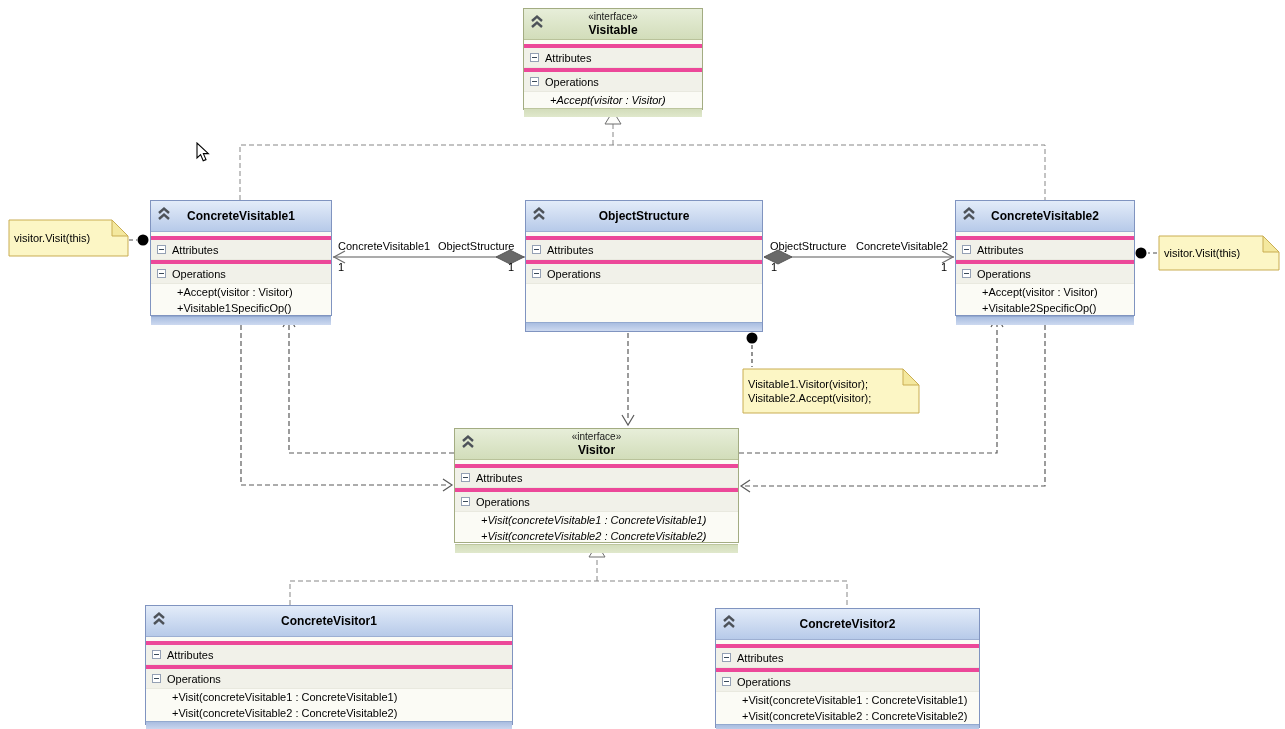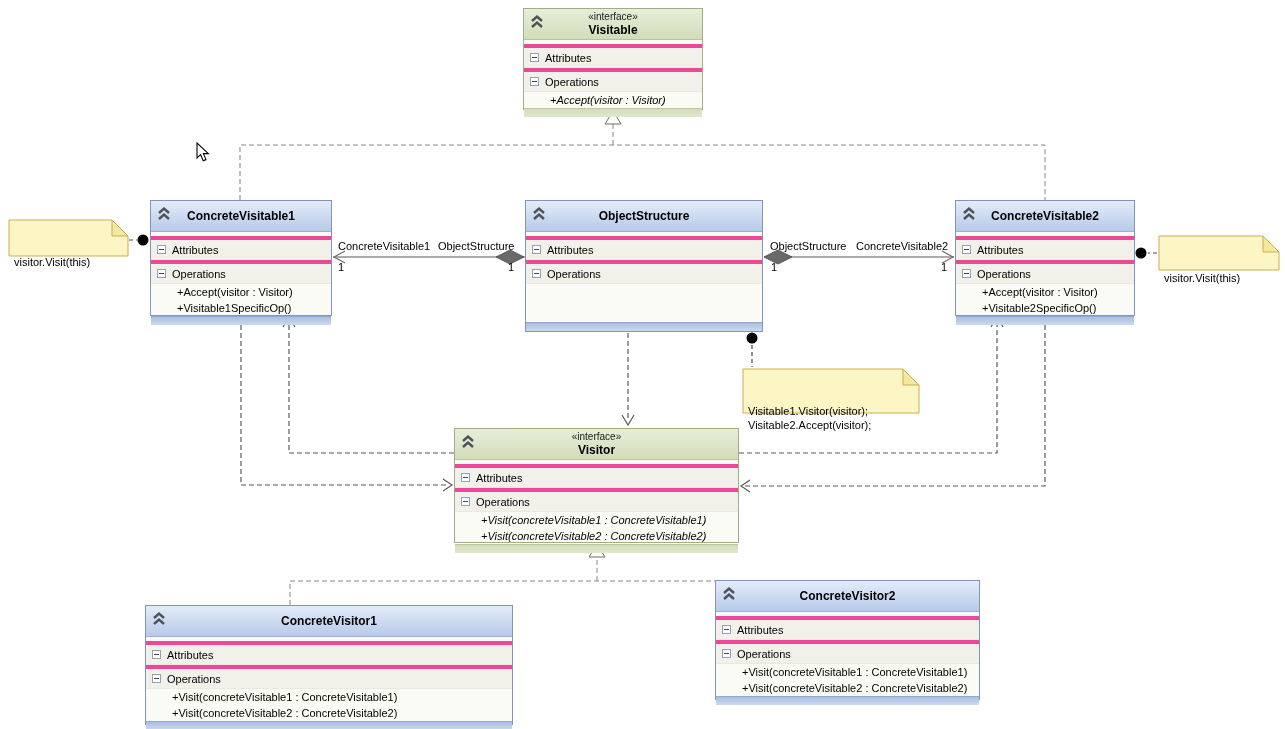--- a/index.html
+++ b/index.html
@@ -65,22 +65,22 @@
   .green .foot{
     background:linear-gradient(#d3ddbb,#e0e8cc);
     border-top:1px solid #bdc69e;
   }
 
   
   .note{position:absolute;}
   .note svg{position:absolute;left:0;top:0;}
   .note .note-text{
     position:absolute;left:6px;top:0;right:14px;bottom:0;
-    display:flex;flex-direction:column;
-    font-size:11px;color:#000;line-height:14px;white-space:nowrap;margin-top:36px;
+    display:flex;flex-direction:column;justify-content:center;
+    font-size:11px;color:#000;line-height:14px;white-space:nowrap;
   }
 
   
   .edge-label{position:absolute;font-size:11px;color:#000;white-space:nowrap;}
   .mult{position:absolute;font-size:11px;color:#000;}
 
   
   #wires{position:absolute;left:0;top:0;}
   .cursor{position:absolute;}
 </style>
@@ -323,21 +323,21 @@
         <span>Operations</span>
       </div>
       <div class="members">
           <div class="member">+Visit(concreteVisitable1 : ConcreteVisitable1)</div>
           <div class="member">+Visit(concreteVisitable2 : ConcreteVisitable2)</div>
         </div>
       <div class="foot"></div>
     </div>
   </div>
 
-  <div class="uml-class" style="left:715px;top:580px;width:265px;height:120px">
+  <div class="uml-class" style="left:715px;top:608px;width:265px;height:120px">
     <div class="hdr">
       <span class="chev">
         <svg width="16" height="15" viewBox="0 0 16 15">
             <g stroke="#4d5259" stroke-width="2.4" fill="none">
               <polyline points="3,7 8,2.5 13,7"></polyline>
               <polyline points="3,13 8,8.5 13,13"></polyline>
             </g>
           </svg>
       </span>
       <div class="title">ConcreteVisitor2</div>

